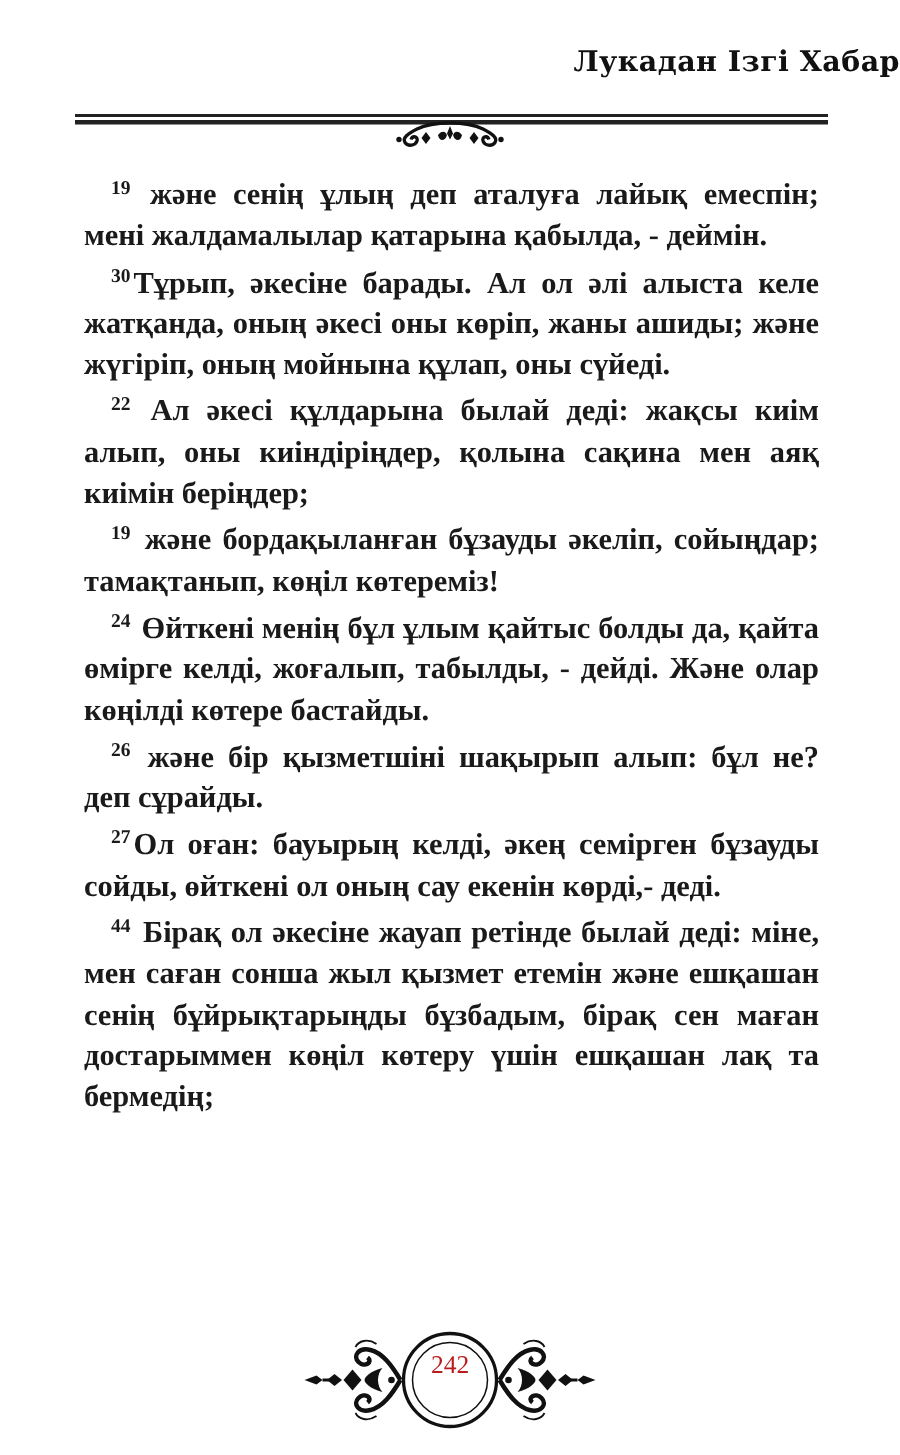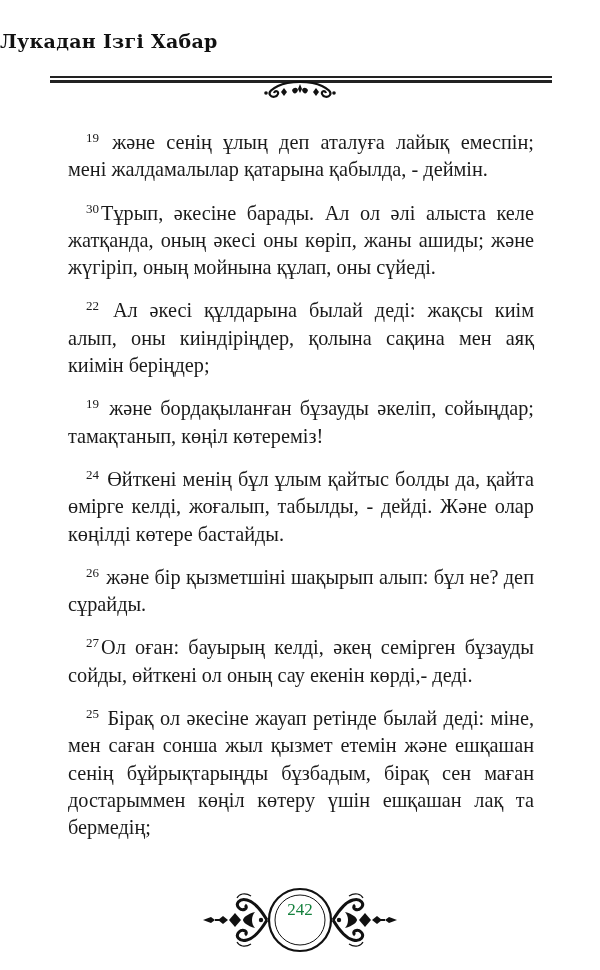--- a/index.html
+++ b/index.html
@@ -13,21 +13,21 @@
       position: relative;
       overflow: hidden;
       color: #1a1a1a;
       font-family: "Liberation Serif", "DejaVu Serif", serif;
     }
     .running-head {
       position: absolute;
       top: 30px;
       left: 0;
       width: 600px;
-      text-align: left;
+      text-align: right;
       font-family: "DejaVu Serif", "Liberation Serif", serif;
       font-weight: bold;
       font-size: 19px;
       letter-spacing: 0.3px;
       color: #111;
     }
     .head-rule {
       position: absolute;
       top: 76px;
       left: 50px;
@@ -53,24 +53,25 @@
       position: absolute;
       top: 113px;
       left: 52px;
       width: 498px;
       font-size: 20.3px;
       line-height: 27.3px;
       text-align: justify;
       color: #1a1a1a;
     }
     .verse {
-      margin: 16px;
+      margin: 4px;
       text-indent: 18px;
       text-align: justify;
       text-align-last: left;
+      font-weight: bold;
     }
     .verse sup {
       font-size: 13px;
       vertical-align: 7px;
       line-height: 0;
       margin-right: 2px;
     }
     .footer-ornament {
       position: absolute;
       top: 880px;
@@ -79,21 +80,21 @@
       height: 80px;
     }
     .page-number {
       position: absolute;
       top: 898px;
       left: 270px;
       width: 60px;
       text-align: center;
       font-size: 17px;
       line-height: 24px;
-      color: #15803d;
+      color: #b91c1c;
     }
   </style>
 </head>
 <body>
 
 <div class="running-head">Лукадан Ізгі Хабар</div>
 
 <div class="head-rule">
   <div class="line1"></div>
   <div class="line2"></div>
@@ -114,21 +115,21 @@
 </svg>
 
 <div class="text-block">
   <p class="verse"><sup>19</sup> <span>және сенің ұлың деп аталуға лайық емеспін; мені жалдамалылар қатарына қабылда, - деймін.</span></p>
   <p class="verse"><sup>30</sup><span>Тұрып, әкесіне барады. Ал ол әлі алыста келе жатқанда, оның әкесі оны көріп, жаны ашиды; және жүгіріп, оның мойнына құлап, оны сүйеді.</span></p>
   <p class="verse"><sup>22</sup> <span>Ал әкесі құлдарына былай деді: жақсы киім алып, оны киіндіріңдер, қолына сақина мен аяқ киімін беріңдер;</span></p>
   <p class="verse"><sup>19</sup> <span>және бордақыланған бұзауды әкеліп, сойыңдар; тамақтанып, көңіл көтереміз!</span></p>
   <p class="verse"><sup>24</sup> <span>Өйткені менің бұл ұлым қайтыс болды да, қайта өмірге келді, жоғалып, табылды, - дейді. Және олар көңілді көтере бастайды.</span></p>
   <p class="verse"><sup>26</sup> <span>және бір қызметшіні шақырып алып: бұл не? деп сұрайды.</span></p>
   <p class="verse"><sup>27</sup><span>Ол оған: бауырың келді, әкең семірген бұзауды сойды, өйткені ол оның сау екенін көрді,- деді.</span></p>
-  <p class="verse"><sup>25</sup> <span>Бірақ ол әкесіне жауап ретінде былай деді: міне, мен саған сонша жыл қызмет етемін және ешқашан сенің бұйрықтарыңды бұзбадым, бірақ сен маған достарыммен көңіл көтеру үшін ешқашан лақ та бермедің;</span></p>
+  <p class="verse"><sup>44</sup> <span>Бірақ ол әкесіне жауап ретінде былай деді: міне, мен саған сонша жыл қызмет етемін және ешқашан сенің бұйрықтарыңды бұзбадым, бірақ сен маған достарыммен көңіл көтеру үшін ешқашан лақ та бермедің;</span></p>
 </div>
 
 <svg class="footer-ornament" viewBox="0 0 210 80">
   <g fill="#111" stroke="#111">
 
     <circle cx="105" cy="40" r="31" fill="#fff" stroke-width="2.2"></circle>
     <circle cx="105" cy="40" r="25" fill="none" stroke-width="1"></circle>
 
     <path d="M72 40 C66 30 60 22 52 20 C44 18 40 24 44 28 C48 32 54 28 50 25" fill="none" stroke-width="3"></path>
     <path d="M72 40 C66 50 60 58 52 60 C44 62 40 56 44 52 C48 48 54 52 50 55" fill="none" stroke-width="3"></path>

